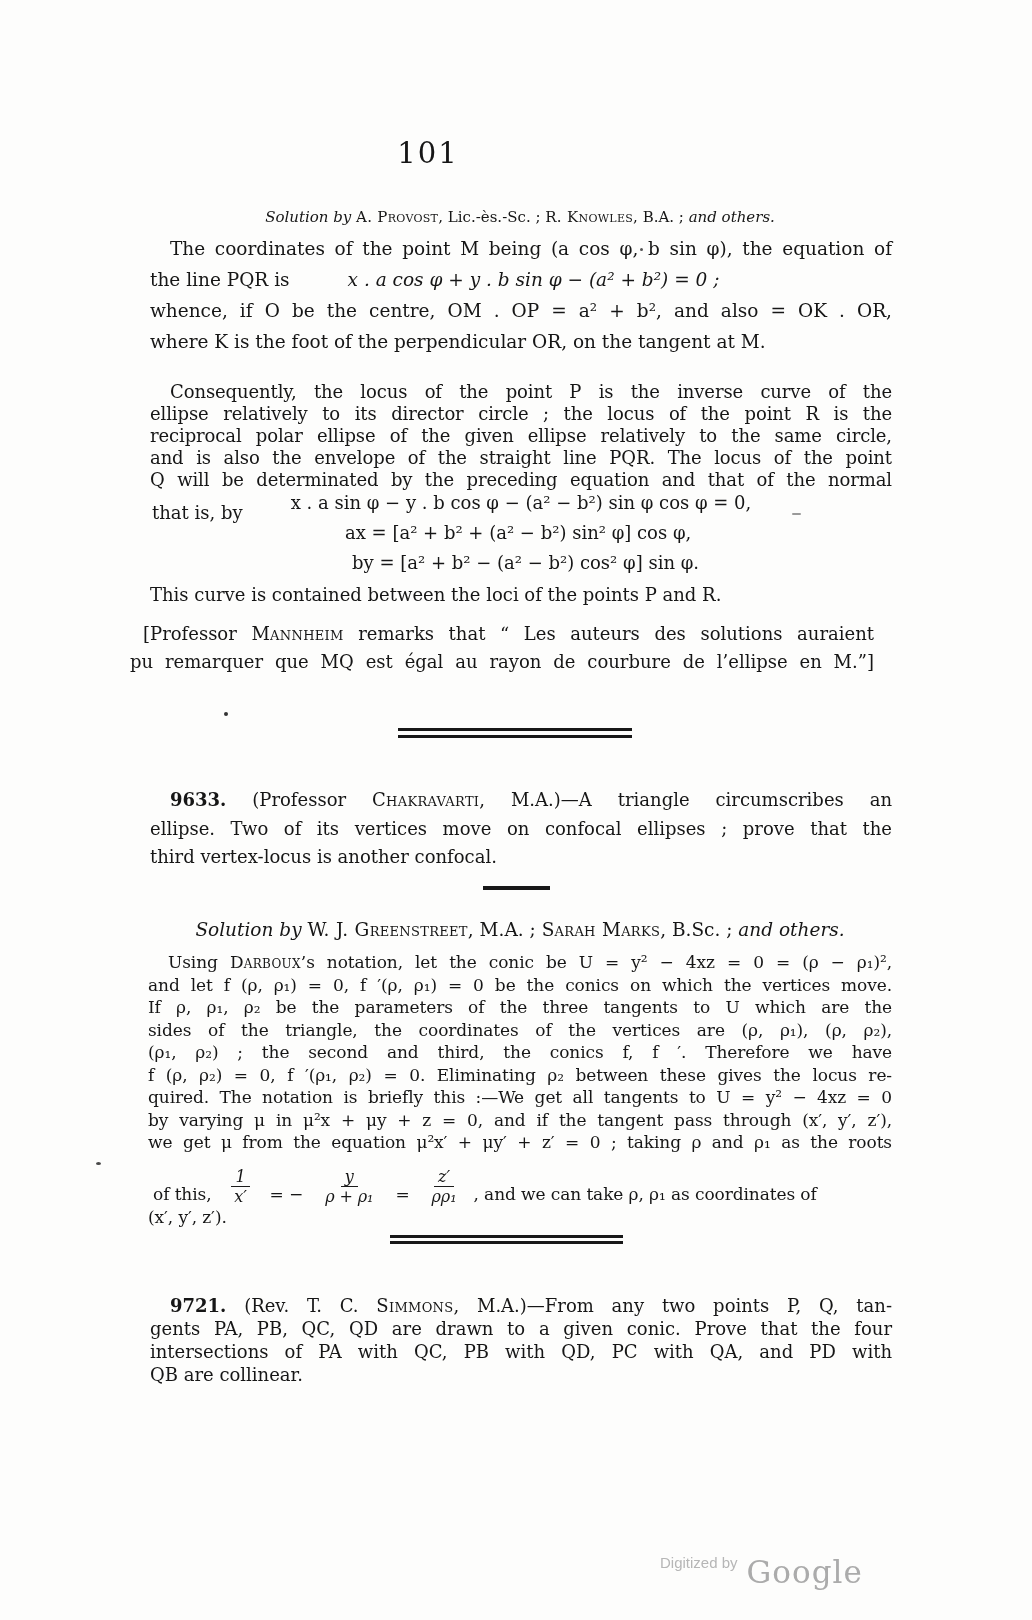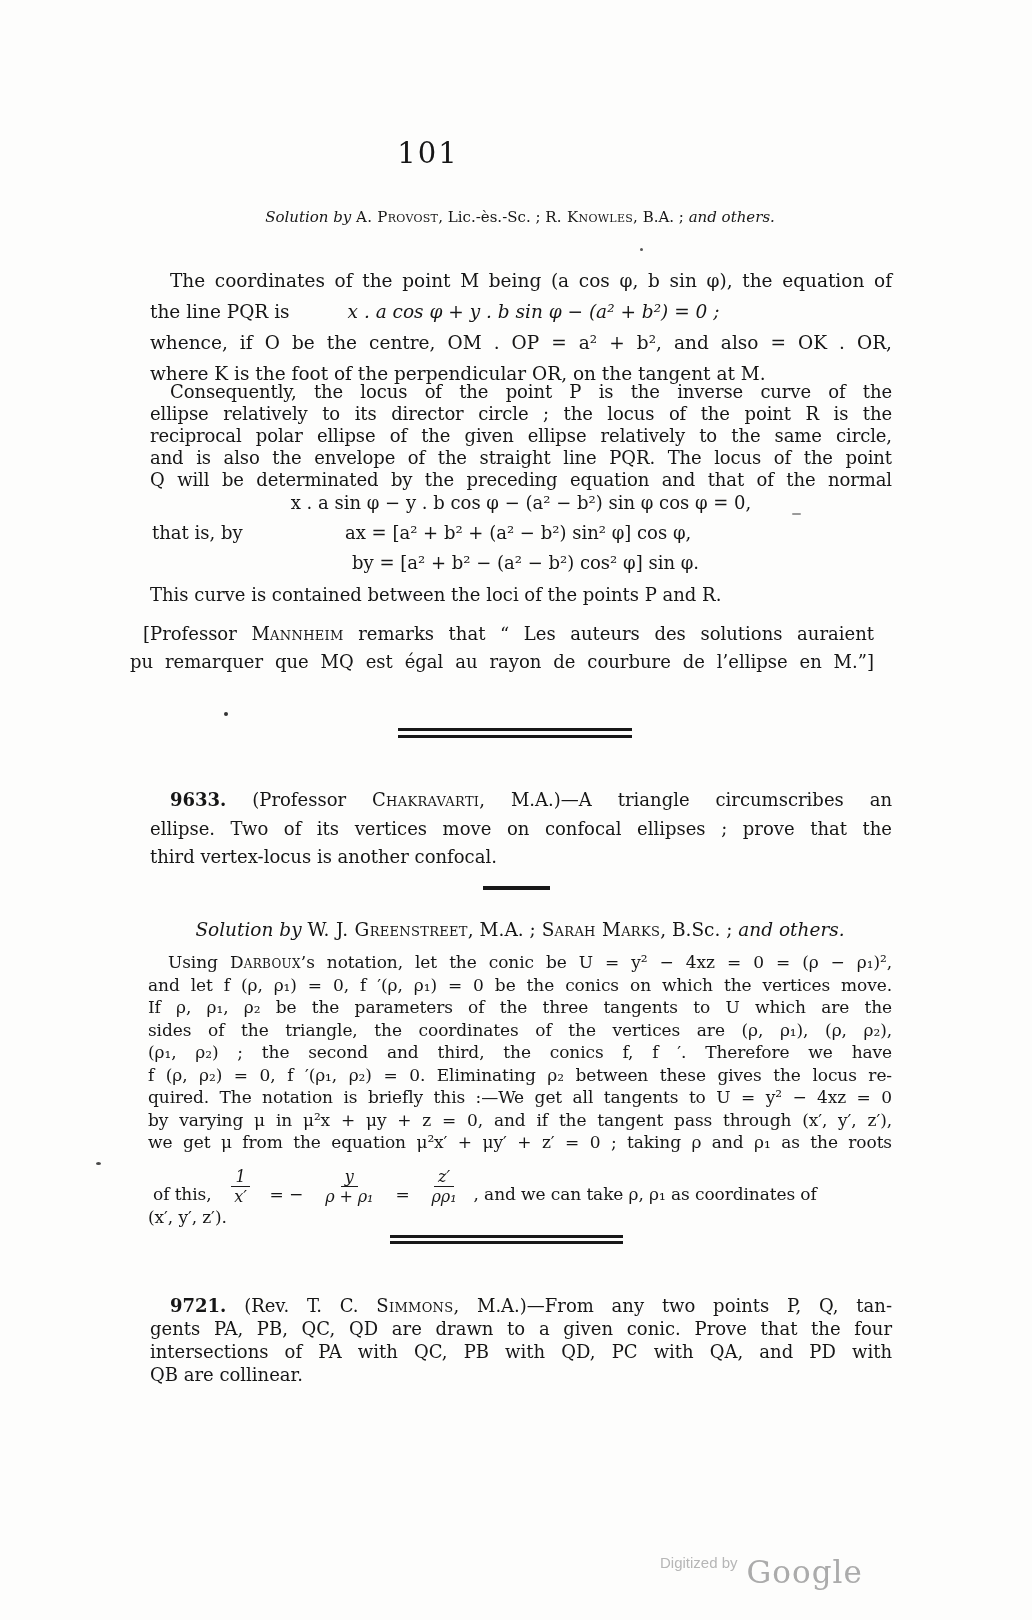--- a/index.html
+++ b/index.html
@@ -18,24 +18,24 @@
   .ind{text-indent:20px;}
   .ind-sm{text-indent:13px;}
   .seg-i{font-style:italic;}
   .seg-sc{font-variant:small-caps;letter-spacing:0.3px;}
   .seg-b{font-weight:bold;}
   .seg-gap{display:inline-block;width:58px;}
   .math{}
 
   #pageno{top:136px;left:0;width:856px;text-align:center;font-size:29px;letter-spacing:2px;}
   #header1{top:208px;left:145px;width:750px;text-align:center;font-size:15px;}
-  #para1{top:265px;left:150px;width:742px;font-size:18.5px;line-height:31px;}
+  #para1{top:233px;left:150px;width:742px;font-size:18.5px;line-height:31px;}
   #para2{top:381px;left:150px;width:742px;font-size:18px;line-height:22px;letter-spacing:-0.1px;}
   #eq1{top:492px;left:150px;width:742px;text-align:center;font-size:18px;}
-  #eqlabel{top:522px;left:152px;font-size:18px;}
+  #eqlabel{top:502px;left:152px;font-size:18px;}
   #eq2{top:522px;left:345px;font-size:18px;}
   #eq3{top:552px;left:352px;font-size:18px;}
   #closing{top:584px;left:150px;font-size:18px;}
   #remark{top:620px;left:130px;width:744px;font-size:18px;line-height:28px;}
   #divider1{top:728px;left:398px;width:234px;height:10px;border-top:3px solid #181818;border-bottom:3px solid #181818;box-sizing:border-box;}
   #p9633{top:786px;left:150px;width:742px;font-size:18px;line-height:28.5px;}
   #divider2{top:886px;left:483px;width:67px;height:4px;background:#181818;}
   #header2{top:919px;left:145px;width:750px;text-align:center;font-size:18.5px;}
   #darboux{top:951px;left:148px;width:744px;font-size:17px;line-height:22.5px;letter-spacing:-0.1px;}
   .frac-line{display:flex;align-items:flex-end;height:50px;font-size:17px;margin-top:2px;gap:10px;}

